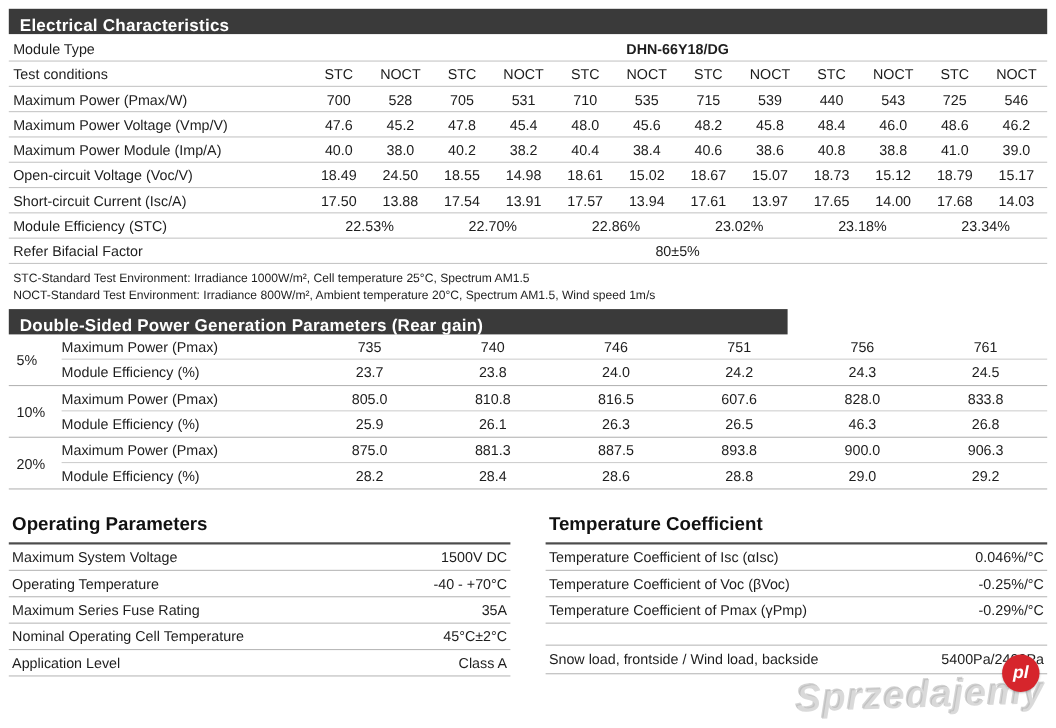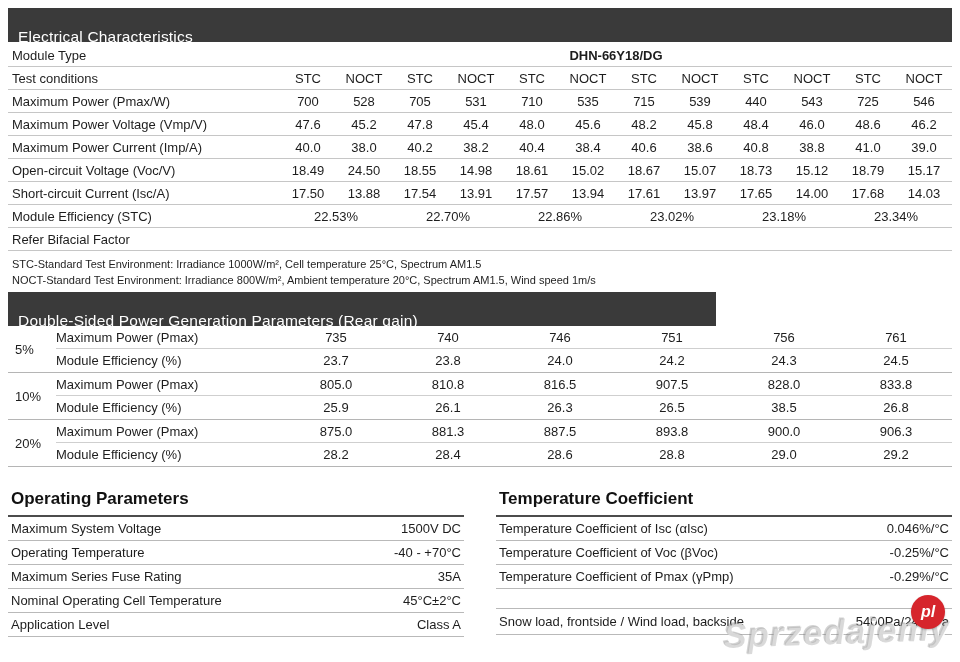--- a/index.html
+++ b/index.html
@@ -4,22 +4,22 @@
 <style>
   * { box-sizing: border-box; }
   html,body { margin:0; padding:0; }
   body {
     width:960px; height:662px; position:relative; overflow:hidden;
     background:#ffffff; color:#1d1d1d;
     font-family:"Liberation Sans", sans-serif;
   }
   .section-bar {
     margin:8px 8px 0 8px; height:23px; line-height:23px;
-    background:#3a3a3a; color:#fff; font-weight:normal; font-size:15.5px;
-    padding:17px 10px; letter-spacing:0.2px;
+    background:#3a3a3a; color:#fff; font-weight:bold; font-size:15.5px;
+    padding:4px 10px; letter-spacing:0.2px;
   }
   .section-bar.narrow { width:708px; margin-top:4px; }
 
   
   .etable { margin:2px 8px 0 8px; }
   .row { display:flex; align-items:center; height:23px; border-bottom:1px solid #c6c6c6; font-size:13px; }
   .row .label { width:272px; padding-left:4px; white-space:nowrap; }
   .mt-value { flex:1; text-align:center; font-weight:bold; }
   .vals { flex:1; display:flex; }
   .pair { flex:1; display:flex; }
@@ -159,21 +159,21 @@
           <span>46.0</span>
         </div>
       <div class="pair">
           <span>48.6</span>
           <span>46.2</span>
         </div>
     </div>
   </div>
 
   <div class="row">
-    <div class="label">Maximum Power Current (Imp/A)</div>
+    <div class="label">Maximum Power Module (Imp/A)</div>
     <div class="vals">
       <div class="pair">
           <span>40.0</span>
           <span>38.0</span>
         </div>
       <div class="pair">
           <span>40.2</span>
           <span>38.2</span>
         </div>
       <div class="pair">
@@ -262,20 +262,21 @@
       <span>22.70%</span>
       <span>22.86%</span>
       <span>23.02%</span>
       <span>23.18%</span>
       <span>23.34%</span>
     </div>
   </div>
 
   <div class="row">
     <div class="label">Refer Bifacial Factor</div>
+    <div class="span-val">80±5%</div>
   </div>
 </div>
 
 <div class="footnotes">
   <div>STC-Standard Test Environment: Irradiance 1000W/m², Cell temperature 25°C, Spectrum AM1.5</div>
   <div>NOCT-Standard Test Environment: Irradiance 800W/m², Ambient temperature 20°C, Spectrum AM1.5, Wind speed 1m/s</div>
 </div>
 
 <div class="section-bar narrow">Double-Sided Power Generation Parameters (Rear gain)</div>
 
@@ -311,33 +312,33 @@
 
   <div class="ggroup">
     <div class="gain">10%</div>
     <div class="gright">
       <div class="grow first">
         <div class="gsub">Maximum Power (Pmax)</div>
         <div class="gvals">
           <span>805.0</span>
           <span>810.8</span>
           <span>816.5</span>
-          <span>907.5</span>
+          <span>607.6</span>
           <span>828.0</span>
           <span>833.8</span>
         </div>
       </div>
       <div class="grow">
         <div class="gsub">Module Efficiency (%)</div>
         <div class="gvals">
           <span>25.9</span>
           <span>26.1</span>
           <span>26.3</span>
           <span>26.5</span>
-          <span>38.5</span>
+          <span>46.3</span>
           <span>26.8</span>
         </div>
       </div>
     </div>
   </div>
 
   <div class="ggroup">
     <div class="gain">20%</div>
     <div class="gright">
       <div class="grow first">

